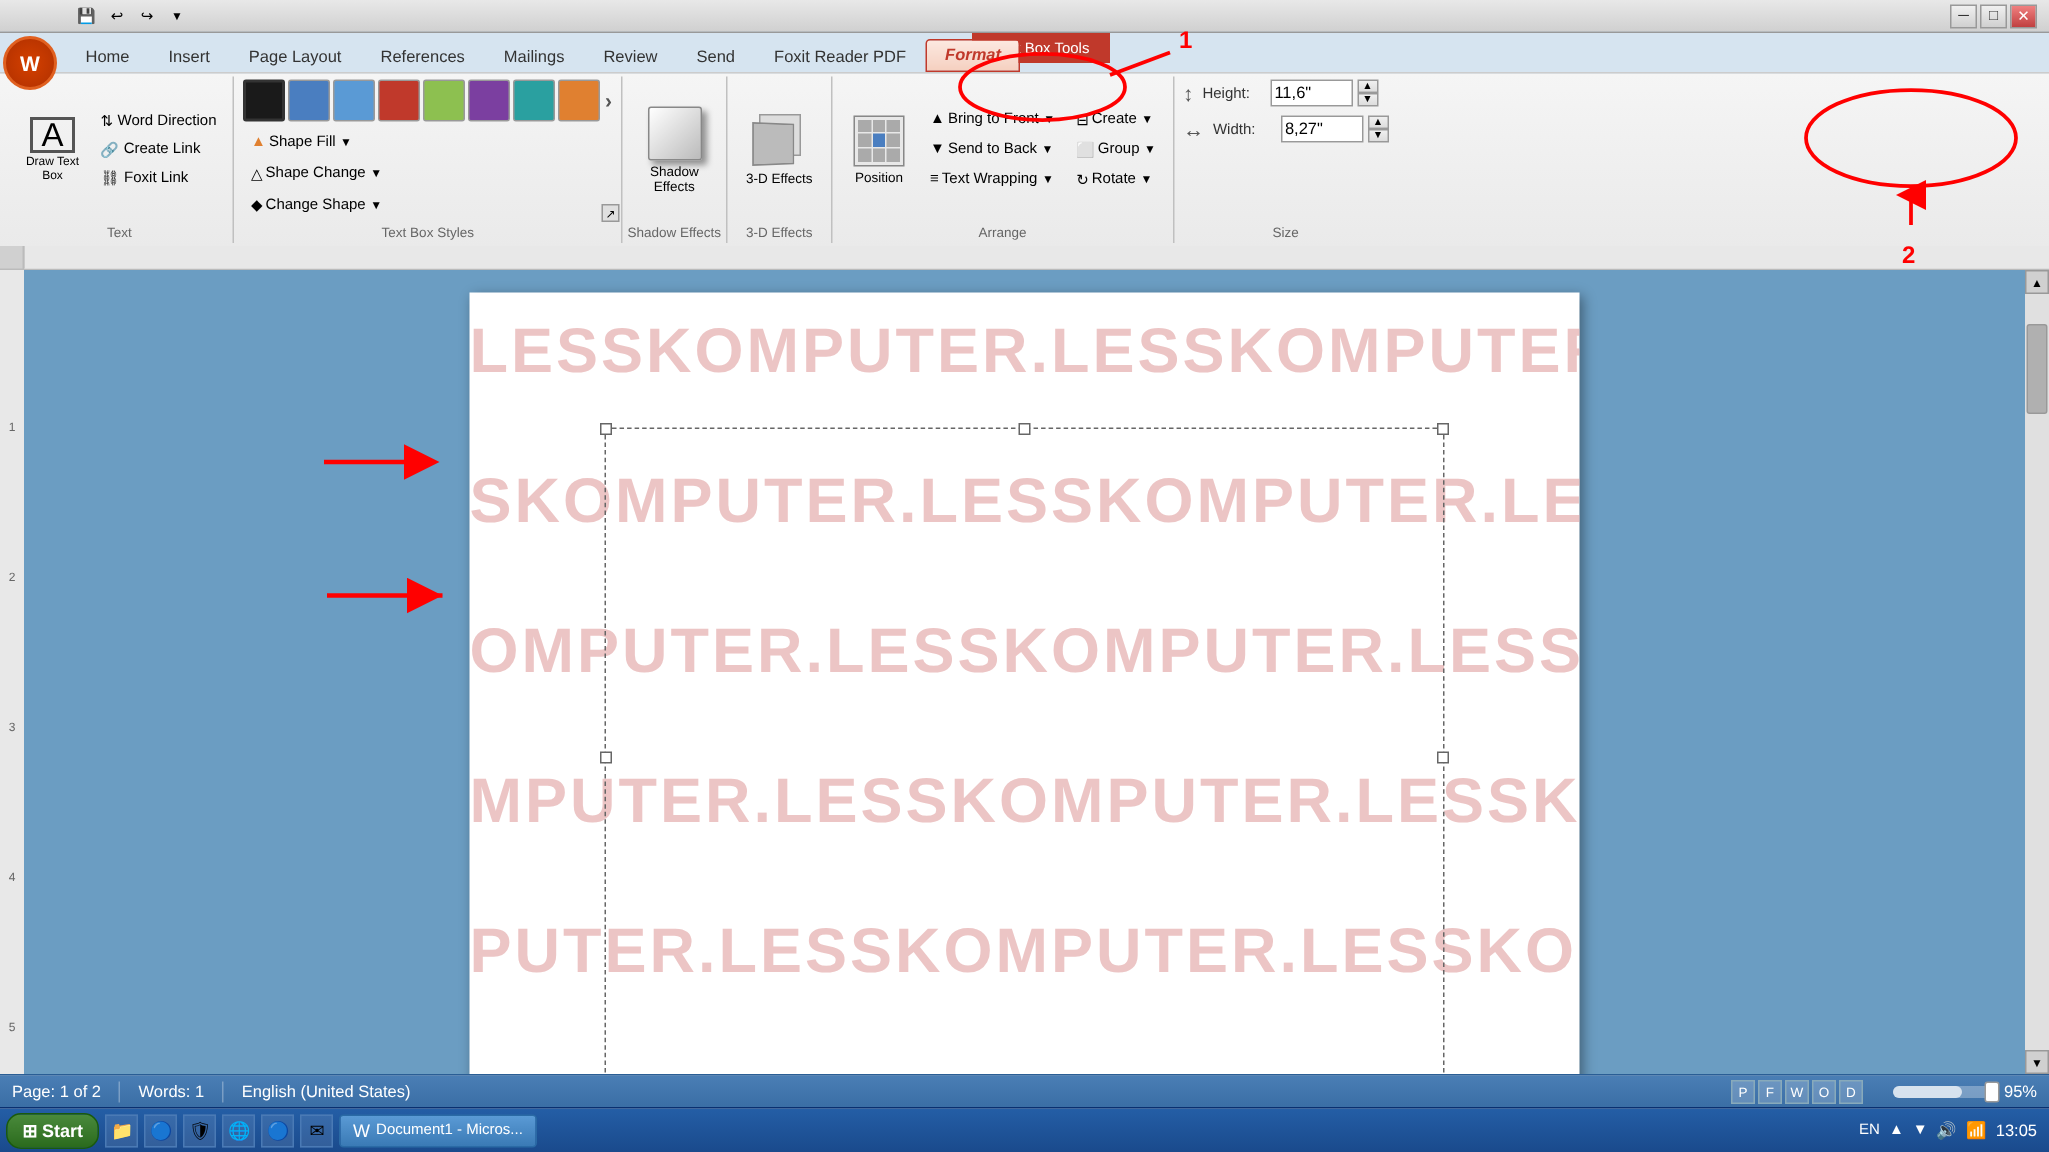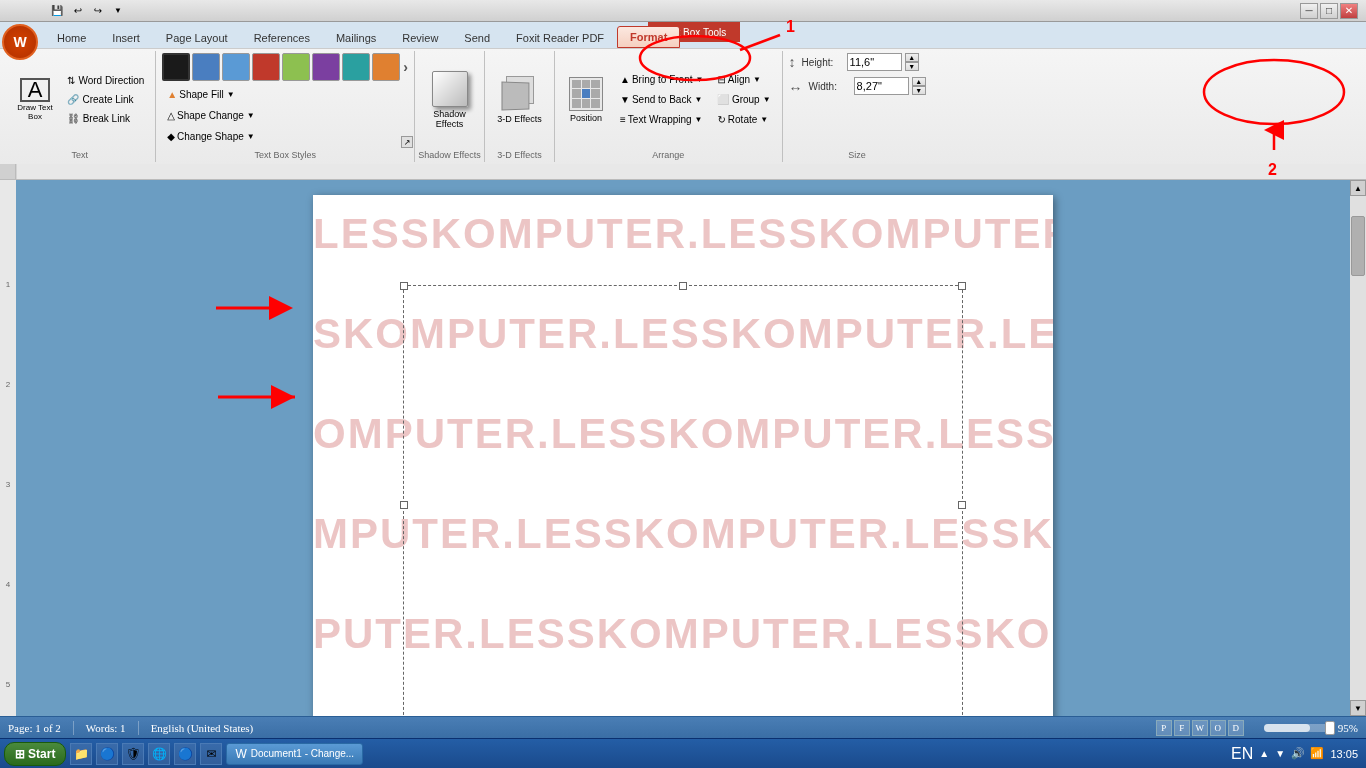--- a/index.html
+++ b/index.html
@@ -54,20 +54,21 @@
       display: flex;
       align-items: center;
     }
     .tab.active {
       background: linear-gradient(to bottom, #fafafa, #f0f0f0);
       border-color: #8db3d4;
       border-bottom: 1px solid #f0f0f0;
       font-weight: bold;
       color: #c0392b;
       z-index: 10;
+      font-style: italic;
     }
     .tab.format-active {
       background: linear-gradient(to bottom, #fce8e0, #f5d0c0);
       border-color: #c0392b;
       color: #c0392b;
       font-weight: bold;
     }
 
     
     .ribbon-content {
@@ -281,21 +282,20 @@
     .status-bar {
       height: 22px;
       background: linear-gradient(to bottom, #4a7eb5, #3a6ea5);
       display: flex;
       align-items: center;
       padding: 0 8px;
       color: white;
       font-size: 11px;
       gap: 12px;
       border-top: 1px solid #2a5e95;
-      font-family: Liberation Serif, serif;
     }
     .status-sep { width: 1px; height: 14px; background: rgba(255,255,255,0.3); }
 
     
     .taskbar {
       height: 30px;
       background: linear-gradient(to bottom, #245ea6, #1a4a8c);
       display: flex;
       align-items: center;
       padding: 0 4px;
@@ -456,21 +456,21 @@
             <div class="small-btn">
               <span style="font-size:10px;">⇅</span>
               <span>Word Direction</span>
             </div>
             <div class="small-btn">
               <span style="font-size:10px;">🔗</span>
               <span>Create Link</span>
             </div>
             <div class="small-btn">
               <span style="font-size:10px;">⛓</span>
-              <span>Break Link</span>
+              <span>Foxit Link</span>
             </div>
           </div>
         </div>
         <div class="group-label">Text</div>
       </div>
 
       <div class="ribbon-group" style="min-width:220px;">
         <div class="group-content" style="align-items:flex-start; flex-direction:column; gap:2px;">
 
           <div style="display:flex; align-items:center; gap:2px; margin-bottom:2px;">
@@ -561,21 +561,21 @@
             </div>
             <div class="dropdown-btn">
               <span style="font-size:10px;">≡</span>
               <span>Text Wrapping</span>
               <span class="dropdown-arrow">▼</span>
             </div>
           </div>
           <div class="arrange-col">
             <div class="dropdown-btn">
               <span style="font-size:10px;">⊟</span>
-              <span>Align</span>
+              <span>Create</span>
               <span class="dropdown-arrow">▼</span>
             </div>
             <div class="dropdown-btn">
               <span style="font-size:10px;">⬜</span>
               <span>Group</span>
               <span class="dropdown-arrow">▼</span>
             </div>
             <div class="dropdown-btn">
               <span style="font-size:10px;">↻</span>
               <span>Rotate</span>
@@ -727,27 +727,27 @@
 
     <div style="width:22px; height:22px; border:1px solid #4a7ab5; background:rgba(255,255,255,0.1); cursor:pointer; display:flex; align-items:center; justify-content:center; font-size:12px;">📁</div>
     <div style="width:22px; height:22px; border:1px solid #4a7ab5; background:rgba(255,255,255,0.1); cursor:pointer; display:flex; align-items:center; justify-content:center; font-size:12px;">🔵</div>
     <div style="width:22px; height:22px; border:1px solid #4a7ab5; background:rgba(255,255,255,0.1); cursor:pointer; display:flex; align-items:center; justify-content:center; font-size:12px;">🛡</div>
     <div style="width:22px; height:22px; border:1px solid #4a7ab5; background:rgba(255,255,255,0.1); cursor:pointer; display:flex; align-items:center; justify-content:center; font-size:12px;">🌐</div>
     <div style="width:22px; height:22px; border:1px solid #4a7ab5; background:rgba(255,255,255,0.1); cursor:pointer; display:flex; align-items:center; justify-content:center; font-size:12px;">🔵</div>
     <div style="width:22px; height:22px; border:1px solid #4a7ab5; background:rgba(255,255,255,0.1); cursor:pointer; display:flex; align-items:center; justify-content:center; font-size:12px;">✉</div>
 
     <div class="taskbar-app">
       <span style="font-size:12px;">W</span>
-      <span>Document1 - Change...</span>
+      <span>Document1 - Micros...</span>
     </div>
 
     <div style="flex:1;"></div>
 
     <div style="display:flex; align-items:center; gap:6px; color:white; font-size:10px; padding-right:4px;">
-      <span style="font-size:16px;">EN</span>
+      <span style="font-size:10px;">EN</span>
       <span style="font-size:10px; cursor:pointer;">▲</span>
       <span style="font-size:10px; cursor:pointer;">▼</span>
       <span style="font-size:11px; cursor:pointer;">🔊</span>
       <span style="font-size:11px; cursor:pointer;">📶</span>
       <span style="font-size:11px;">13:05</span>
     </div>
   </div>
 
 </div>
 

